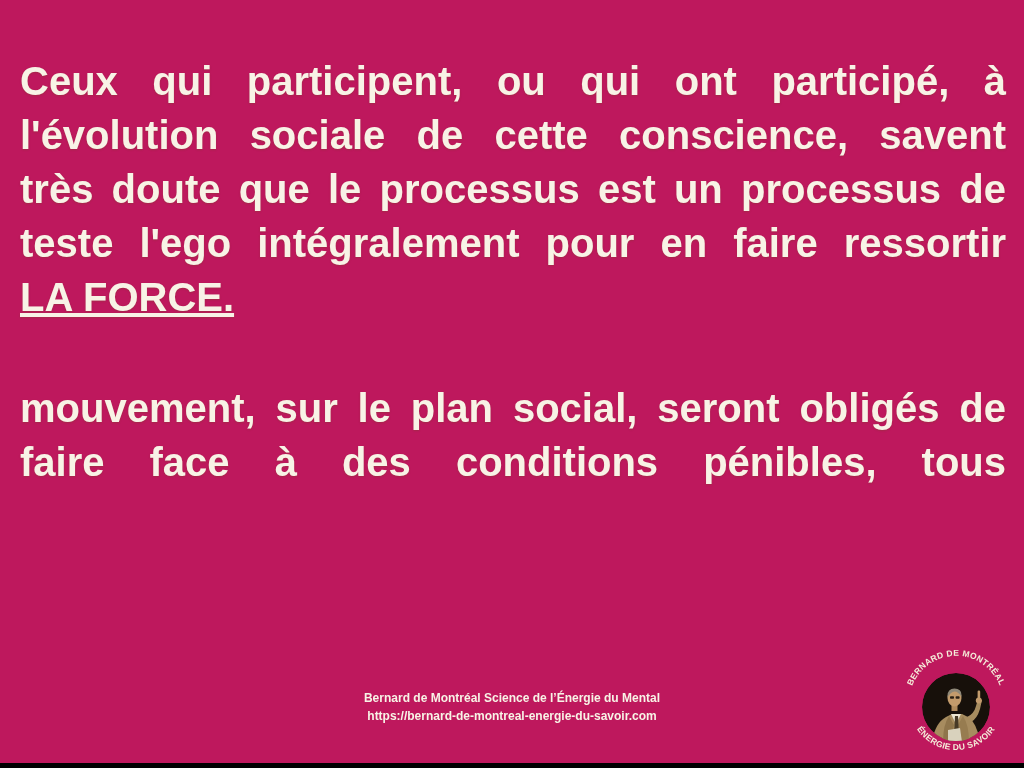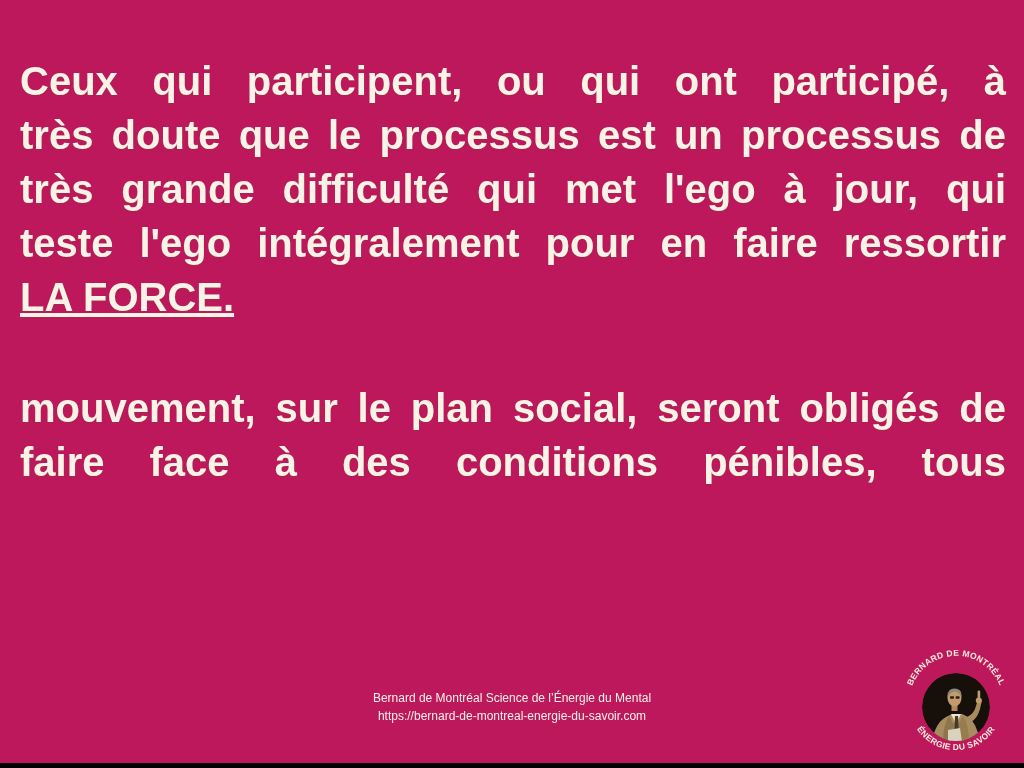--- a/index.html
+++ b/index.html
@@ -39,21 +39,21 @@
 
   
   .footer {
     position: absolute;
     left: 0;
     right: 0;
     top: 689px;
     text-align: center;
     color: #F8F3E6;
     font-size: 12px;
-    font-weight: 400;
+    font-weight: 700;
     line-height: 18px;
   }
 
   
   .logo {
     position: absolute;
     left: 905px;
     top: 645px;
   }
   .logo .arc {
@@ -75,22 +75,22 @@
   }
 </style>
 </head>
 <body>
 
 <div class="canvas">
 
   <div class="quote">
     <div class="para">
       <div class="line">Ceux qui participent, ou qui ont participé, à</div>
+      <div class="line">l'évolution sociale de cette conscience, savent</div>
       <div class="line">très doute que le processus est un processus de</div>
-      <div class="line">très grande difficulté qui met l'ego à jour, qui</div>
       <div class="line">teste l'ego intégralement pour en faire ressortir</div>
       <div class="line last">LA FORCE.</div>
     </div>
     <div class="para">
       <div class="line">mouvement, sur le plan social, seront obligés de</div>
       <div class="line">faire face à des conditions pénibles, tous</div>
     </div>
   </div>
 
   <div class="footer">

